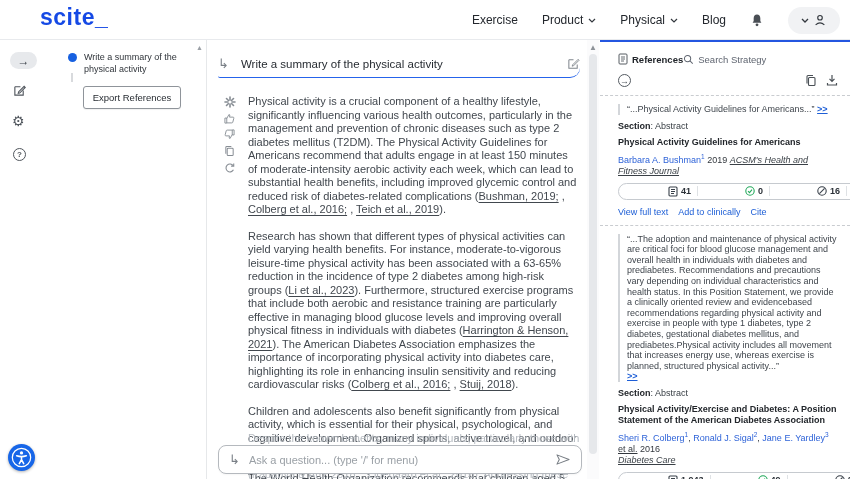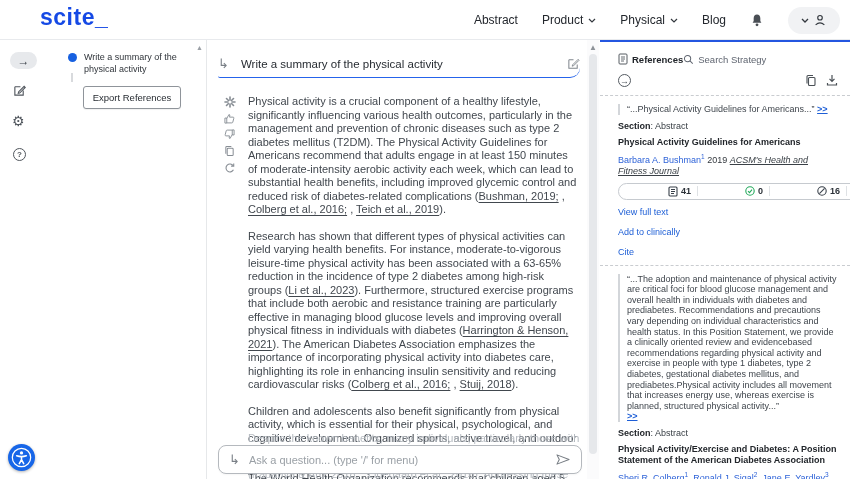--- a/index.html
+++ b/index.html
@@ -97,37 +97,37 @@
   .rtitle { margin-top:6px; font-size:9px; font-weight:bold; line-height:11px; color:#22262b; }
   .authors { margin-top:3px; font-size:9px; line-height:11px; color:#33383e; }
   .authors .a { color:#2e63d8; cursor:pointer; }
   .authors sup { font-size:6.5px; color:#2e63d8; }
   .authors .etal { text-decoration:underline; cursor:pointer; }
   .journal { font-style:italic; text-decoration:underline; color:#3a4046; cursor:pointer; }
   .badge-pill { margin-top:6px; display:inline-flex; align-items:center; gap:6px;
     border:1px solid #c6cacf; border-radius:11px; padding:2px 8px; cursor:pointer; }
   .stat { display:inline-flex; align-items:center; gap:3px; font-size:9px; font-weight:bold; color:#2b3138;padding-left:41px; }
   .vdiv { width:1px; height:10px; background:#dfe2e5; }
-  .card-links { margin-top:6px; display:flex; gap:10px; font-size:9px; color:#1d5ed6;flex-direction:column; }
+  .card-links { margin-top:6px; display:flex; gap:10px; font-size:9px; color:#1d5ed6; }
   .card-links span { cursor:pointer; }
 
   
   .a11y { position:absolute; left:8px; top:444px; width:27px; height:27px; border-radius:50%;
     background:#1766e8; display:flex; align-items:center; justify-content:center;
     cursor:pointer; box-shadow:0 1px 3px rgba(0,0,0,.3); }
 </style>
 </head>
 <body>
 
 <div class="app">
 
   <div class="hdr">
     <div class="logo">scite_</div>
     <div class="nav">
-      <a>Abstract</a>
+      <a>Exercise</a>
       <a>
           <span>Product</span>
           <svg class="caret" viewBox="0 0 8 5">
             <polyline points="1,1 4,4 7,1" fill="none" stroke="#33383e" stroke-width="1.2"></polyline>
           </svg>
         </a>
       <a>
           <span>Physical</span>
           <svg class="caret" viewBox="0 0 8 5">
             <polyline points="1,1 4,4 7,1" fill="none" stroke="#33383e" stroke-width="1.2"></polyline>

